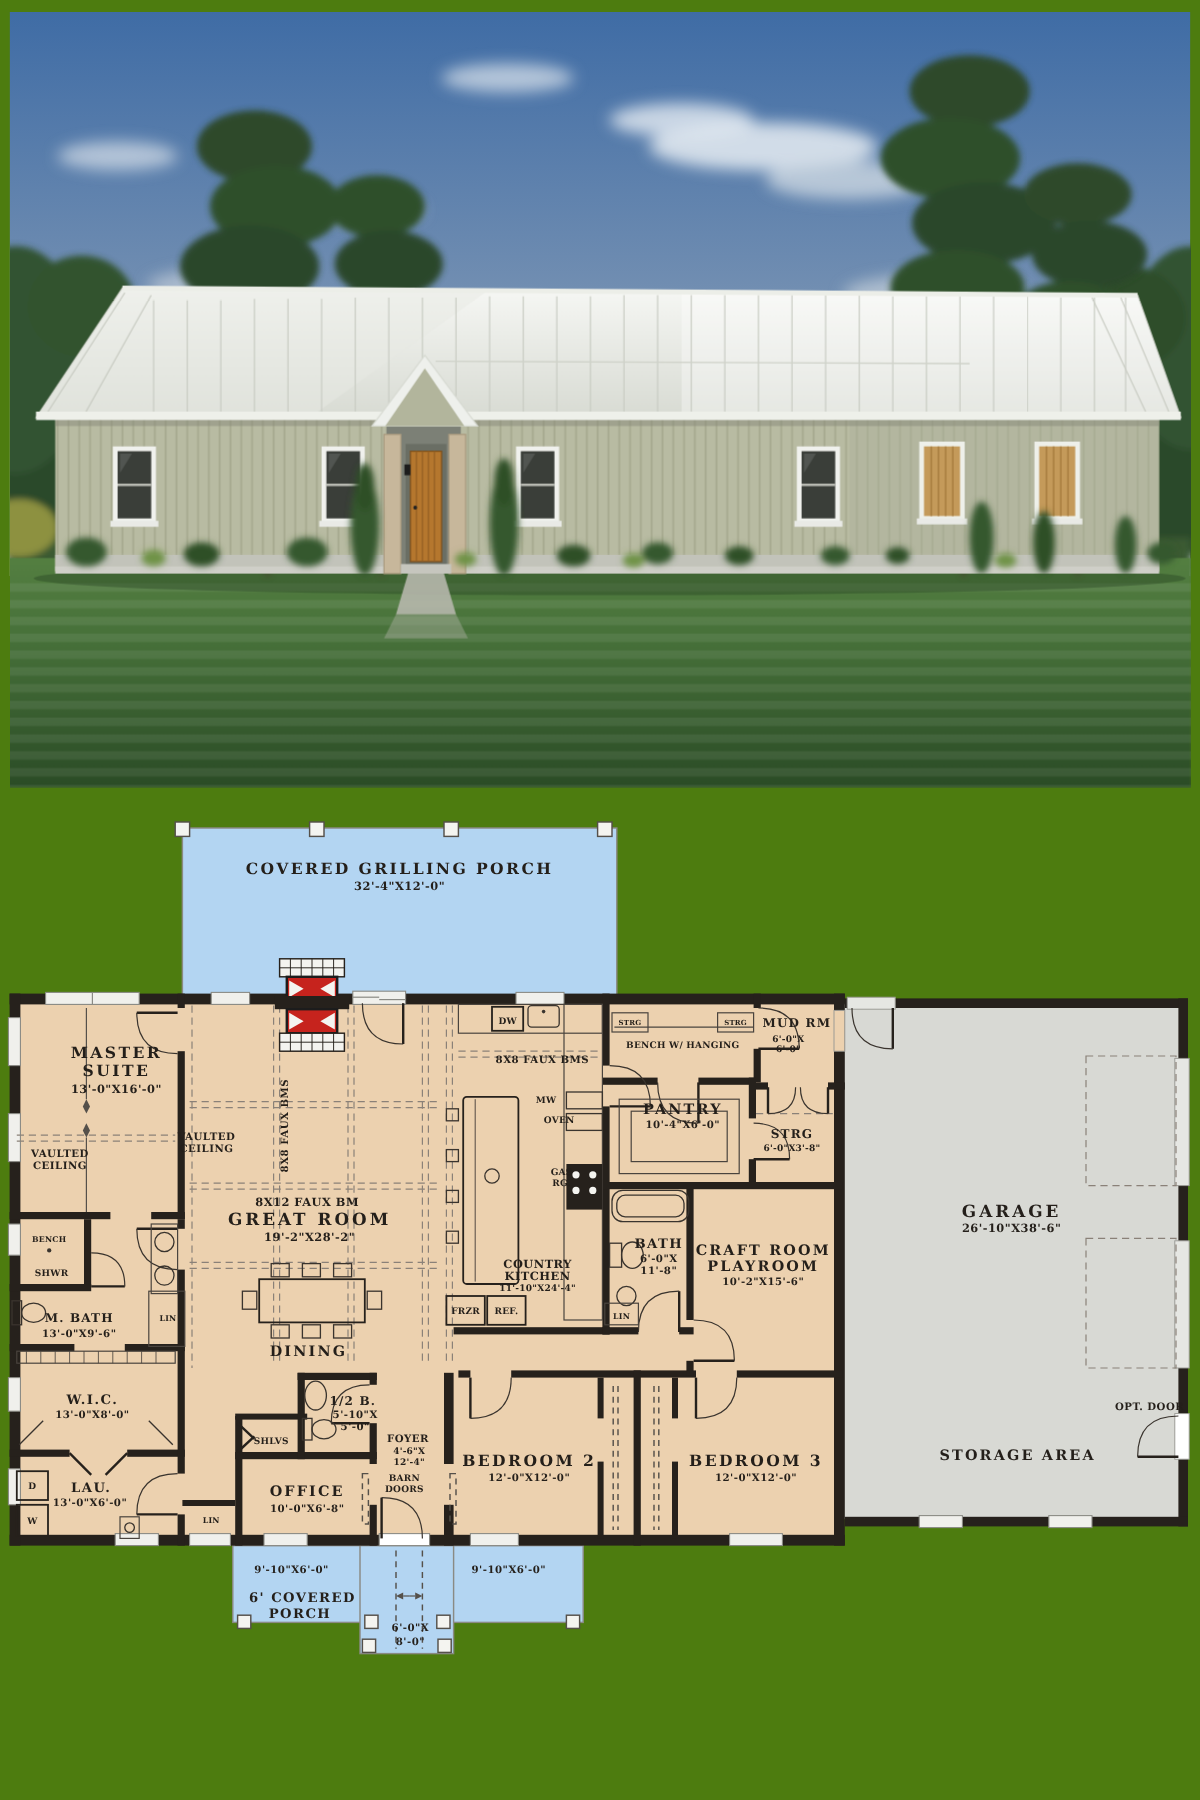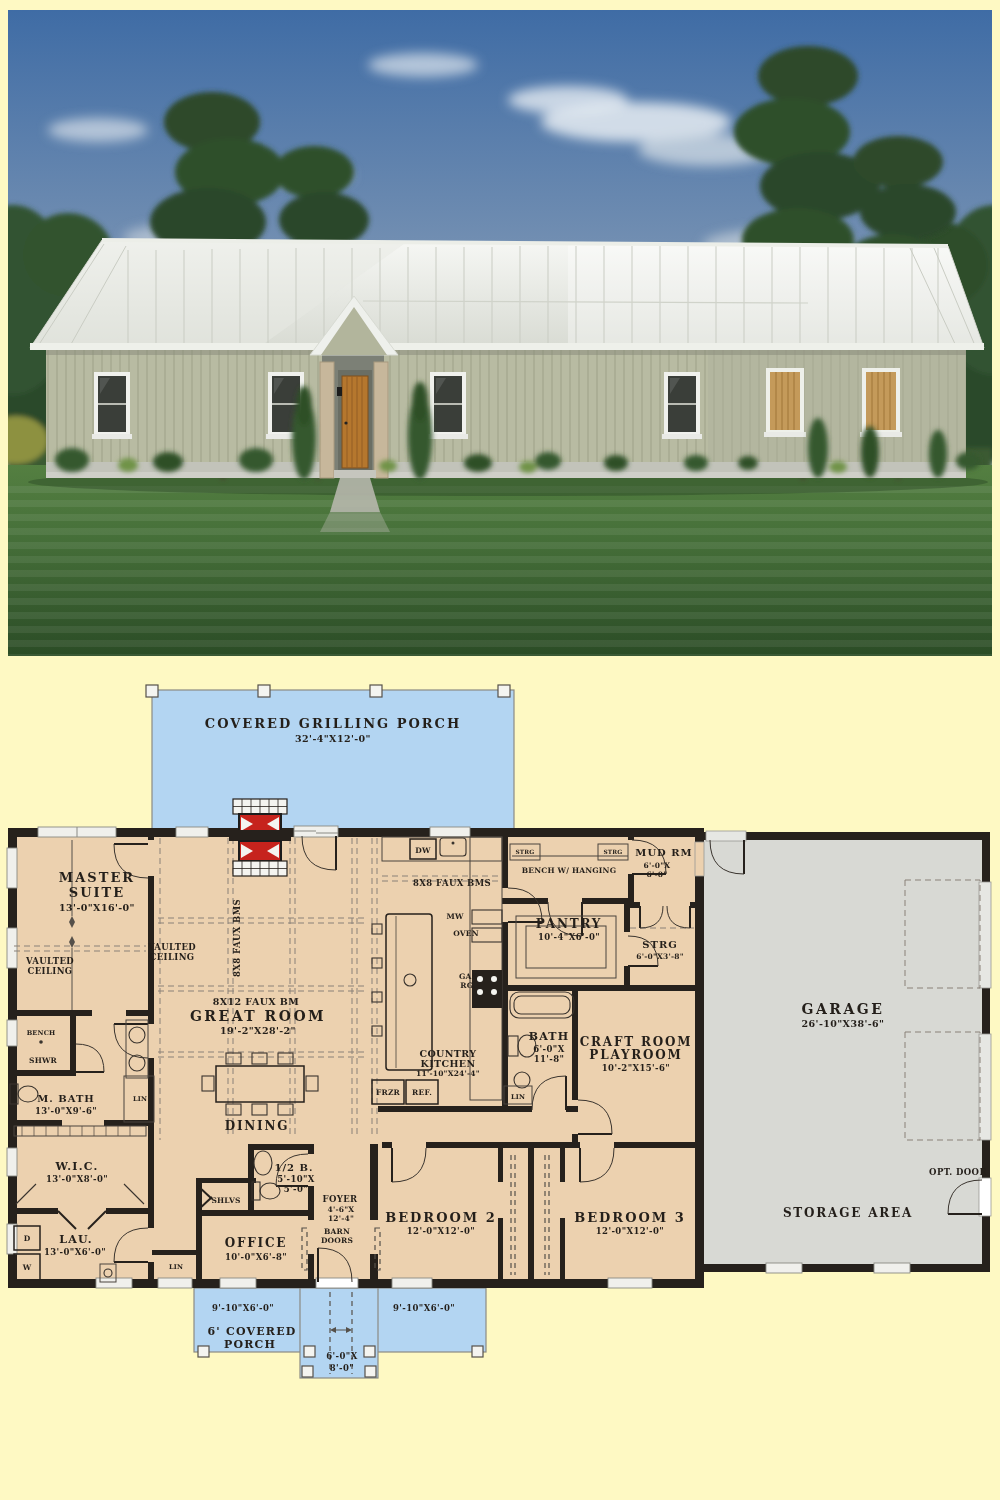--- a/index.html
+++ b/index.html
@@ -1,16 +1,16 @@
 <!DOCTYPE html>
 <html><head>
 <meta charset="utf-8">
 <style>
   html,body{margin:0;padding:0;background:#ffffff;}
-  .page{position:relative;width:1000px;height:1500px;background:#fef9c3;overflow:hidden;
+  .page{position:relative;width:1000px;height:1500px;background:#4d7c0f;overflow:hidden;
         font-family:"DejaVu Serif",serif;}
   .photo-wrap{position:absolute;left:8px;top:10px;width:984px;height:646px;}
   .plan-wrap{position:absolute;left:0px;top:680px;width:1000px;height:720px;}
   svg{display:block;}
   
   text{font-family:"DejaVu Serif",serif;font-weight:bold;fill:#241f1a;}
   .t14{font-size:14px;letter-spacing:2.5px;text-anchor:middle;}
   .t13{font-size:13px;letter-spacing:2px;text-anchor:middle;}
   .t12{font-size:12px;letter-spacing:1.8px;text-anchor:middle;}
   .t11{font-size:11px;letter-spacing:1.2px;text-anchor:middle;}

